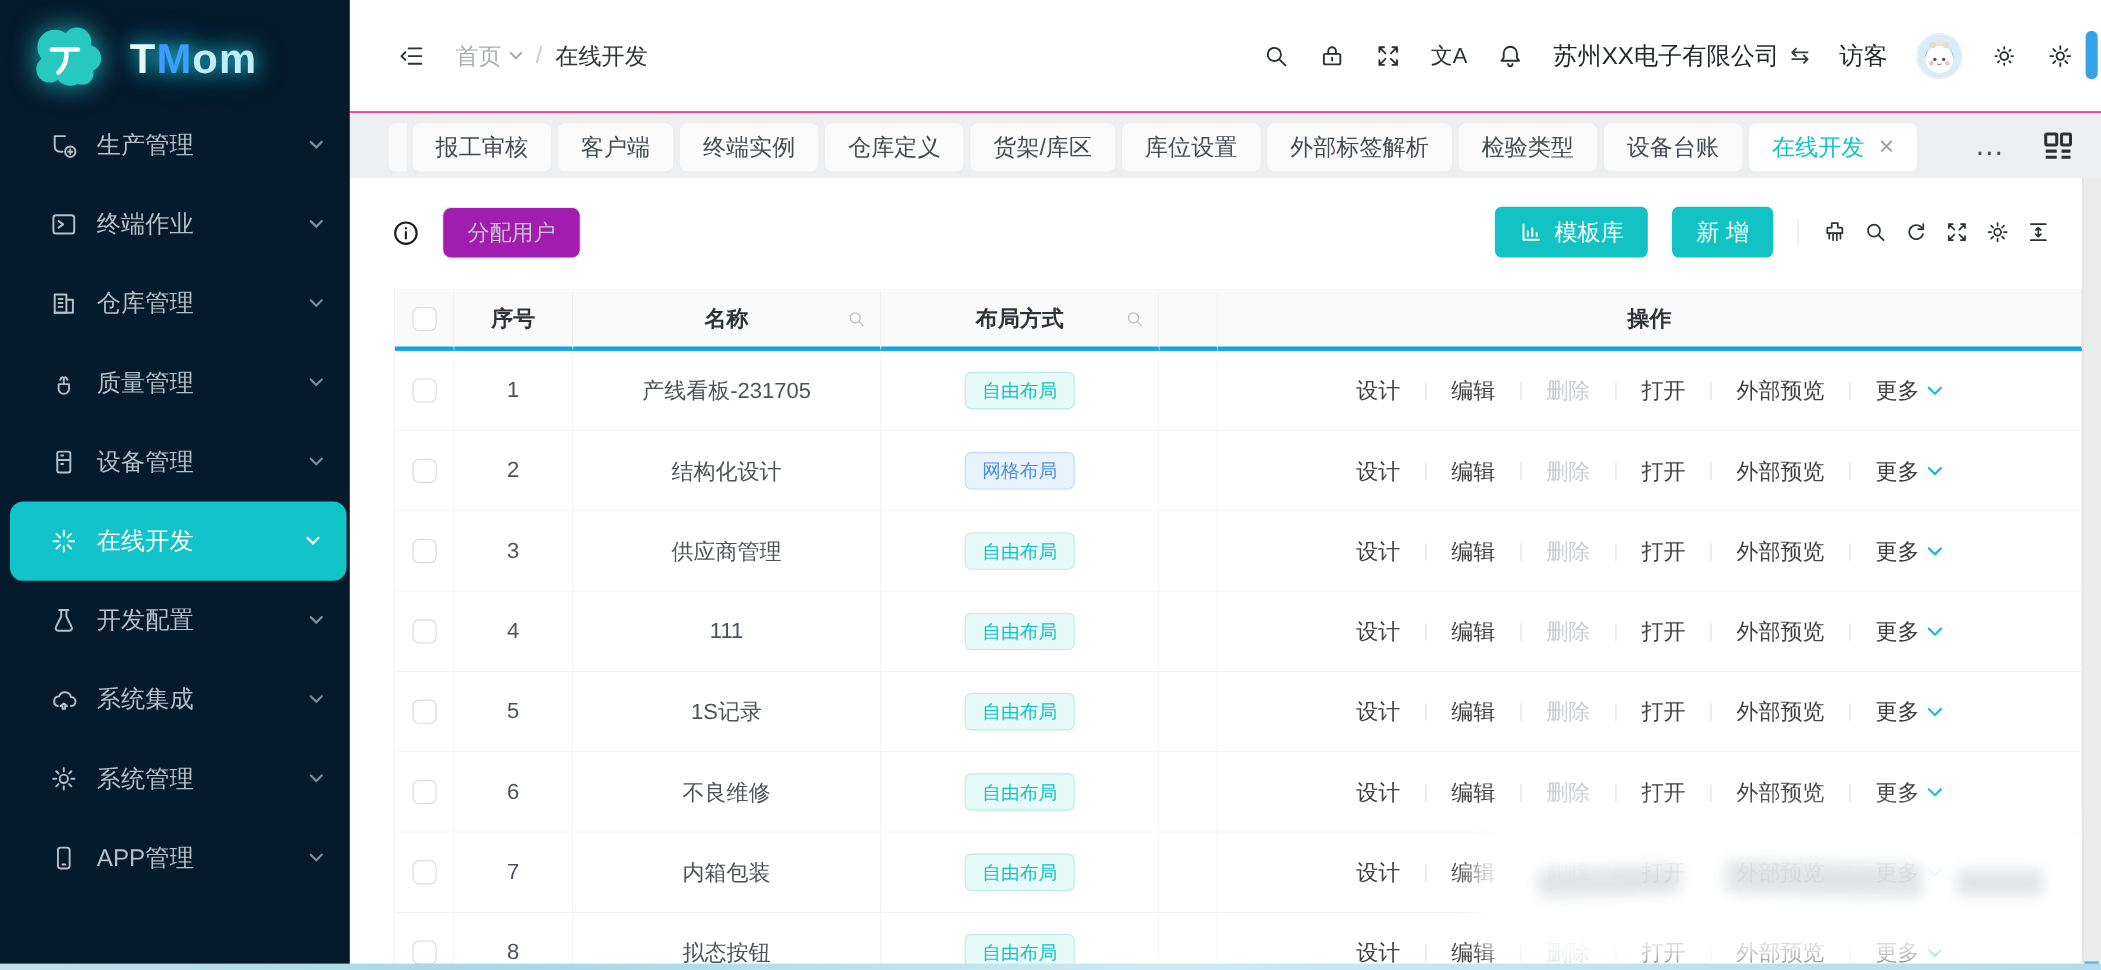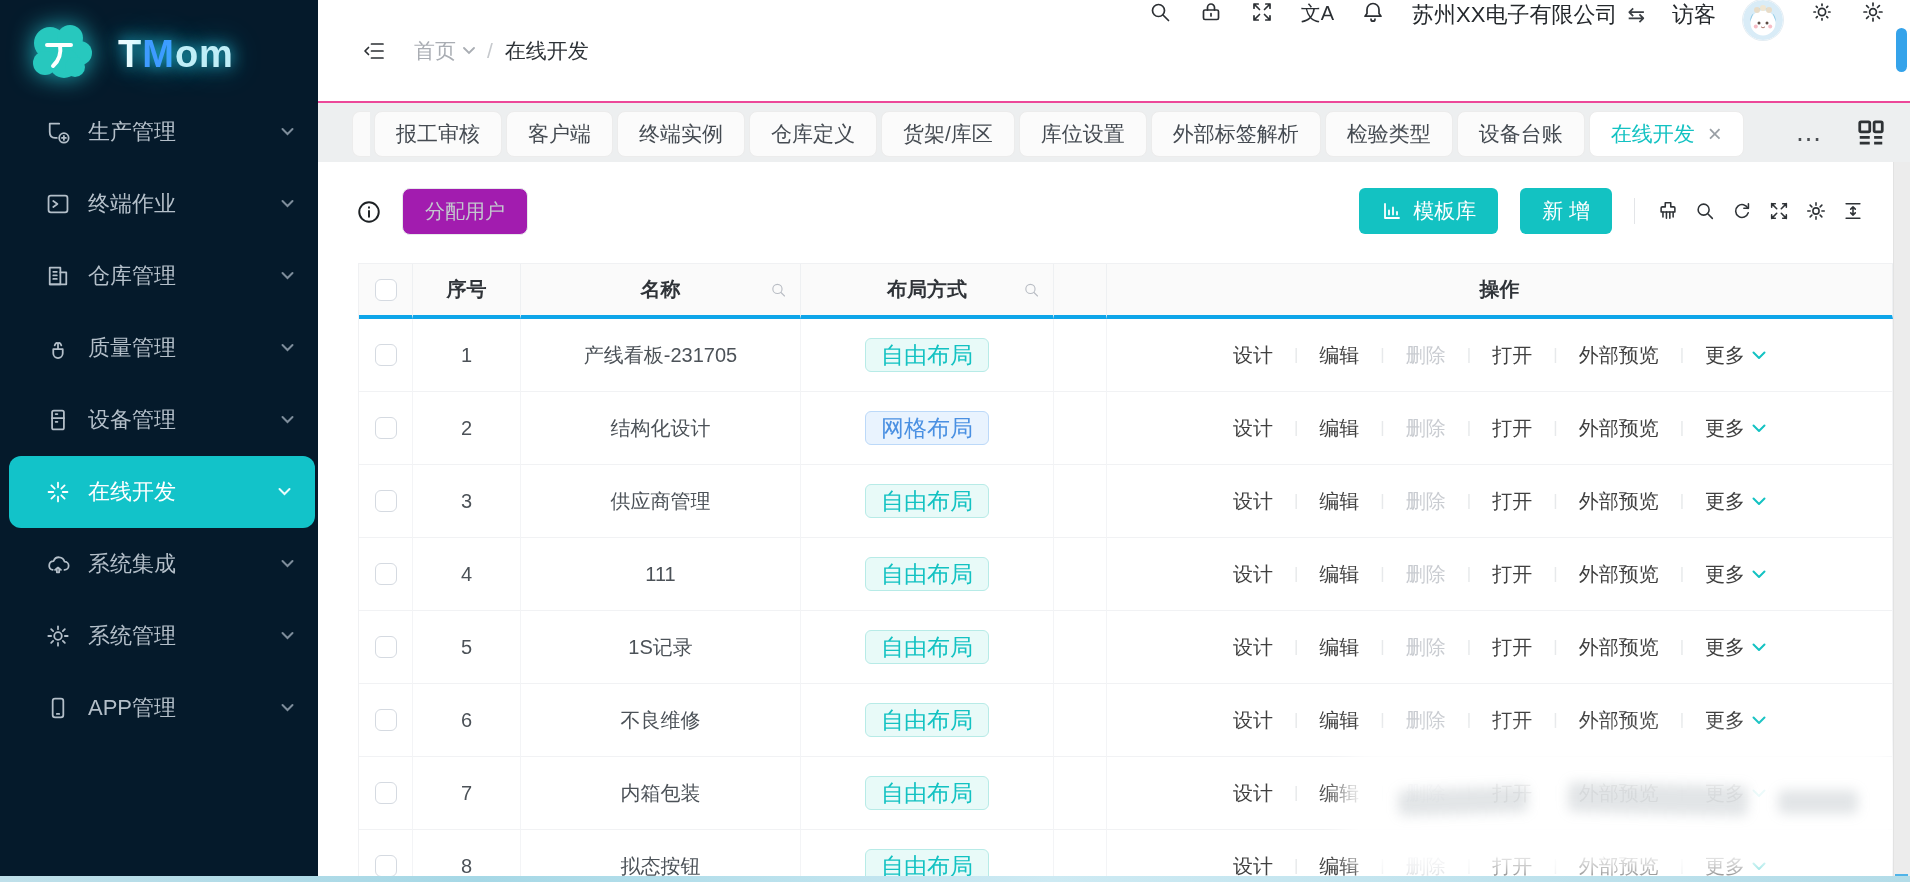--- a/index.html
+++ b/index.html
@@ -29,21 +29,21 @@
   .topbar { position:absolute; left:318px; top:0; right:0; height:103px; background:#fff;
     border-bottom:2px solid #ec4899; z-index:2; }
   .tb-left { position:absolute; left:44px; top:0; height:100%; display:flex; align-items:center; gap:28px; }
   .hicon { width:24px; height:24px; cursor:pointer; }
   .hicon svg { stroke:#2b2f33; fill:none; stroke-width:1.7; stroke-linecap:round; stroke-linejoin:round; }
   .breadcrumb { display:flex; align-items:center; font-size:21px; gap:12px; }
   .bc-home { color:#a9adb3; cursor:pointer; display:flex; align-items:center; gap:7px; }
   .bc-home svg { stroke:#a9adb3; fill:none; stroke-width:1.8; stroke-linecap:round; }
   .bc-sep { color:#c6c9cd; }
   .bc-current { color:#2e3338; }
-  .tb-right { position:absolute; right:25px; top:0; height:100%; display:flex; align-items:flex-start; gap:27px; }
+  .tb-right { position:absolute; right:25px; top:0; height:100%; display:flex; align-items:center; gap:27px; }
   .translate-glyph { font-size:20px; color:#2b2f33; cursor:pointer; white-space:nowrap; }
   .company { font-size:22px; color:#24282c; display:flex; align-items:center; gap:10px; cursor:pointer; }
   .swap-glyph { font-size:21px; color:#3a3f44; }
   .guest { font-size:22px; color:#24282c; }
   .avatar { width:40px; height:40px; border-radius:50%; overflow:hidden; cursor:pointer;
     box-shadow:0 0 0 1px #e4edf3; }
 
   
   .tabstrip { position:absolute; left:318px; top:103px; right:0; height:59px; background:#edeff0; z-index:2; }
   .tabs-row { position:absolute; left:34px; top:8px; height:46px; display:flex; gap:4px; align-items:stretch; }
@@ -77,21 +77,21 @@
     border-top:1px solid #f0f1f3; border-left:1px solid #f0f1f3; }
   .th { background:#fafafa; font-weight:bold; font-size:20px; color:#2f3338; display:flex;
     align-items:center; justify-content:center; border-right:1px solid #eef0f2;
     border-bottom:4px solid #0ea5e9; position:relative; }
   .th-search { position:absolute; right:13px; top:50%; transform:translateY(-50%); cursor:pointer; }
   .th-search svg { stroke:#b9bdc4; fill:none; stroke-width:1.6; stroke-linecap:round; }
   .td { display:flex; align-items:center; justify-content:center; border-right:1px solid #f3f4f6;
     border-bottom:1px solid #f1f2f4; font-size:20px; color:#4c5258; background:#fff; }
   .cb { width:22px; height:22px; border:1px solid #d5dae1; border-radius:6px; background:#fff; cursor:pointer; }
   .badge { height:34px; padding:0 15px; display:flex; align-items:center; border-radius:6px;
-    font-size:23px; color:#13c2c2; background:#e8faf8; border:1px solid #b7ebe7; }
+    font-size:17px; color:#13c2c2; background:#e8faf8; border:1px solid #b7ebe7; }
   .badge.grid { color:#4a90e2; background:#e9f3fe; border:1px solid #bcd9f9; }
   .act { color:#404040; cursor:pointer; display:flex; align-items:center; gap:7px; }
   .act.disabled { color:#c9ccd1; cursor:default; }
   .act svg { stroke:#13c2c2; fill:none; stroke-width:2; stroke-linecap:round; stroke-linejoin:round; }
   .sep { color:#e7e9eb; margin:0 21px; font-size:17px; }
   .sep::before { content:"|"; }
 
   
   .watermark { position:absolute; left:1358px; top:758px; width:530px; height:100px;
     background:rgba(255,255,255,.92); border-radius:28px; z-index:5;
@@ -210,20 +210,33 @@
       <span class="mi-label">在线开发</span>
       <span class="mi-chevron">
           <svg width="13" height="9" viewBox="0 0 13 9">
             <path d="M1.5 1.5l5 5 5-5"></path>
           </svg>
         </span>
     </div>
     <div class="menu-item">
       <span class="mi-icon">
         <svg width="26" height="26" viewBox="0 0 22 22">
+            <path d="M9 3v5l-4 8a2 2 0 0 0 1.8 3h8.4A2 2 0 0 0 17 16l-4-8V3M7.5 3h7"></path>
+          </svg>
+      </span>
+      <span class="mi-label">开发配置</span>
+      <span class="mi-chevron">
+          <svg width="13" height="9" viewBox="0 0 13 9">
+            <path d="M1.5 1.5l5 5 5-5"></path>
+          </svg>
+        </span>
+    </div>
+    <div class="menu-item">
+      <span class="mi-icon">
+        <svg width="26" height="26" viewBox="0 0 22 22">
             <path d="M6.5 16a3.8 3.8 0 0 1 .8-7.5A4.8 4.8 0 0 1 16.5 9a3.5 3.5 0 0 1 0 7"></path>
             <path d="M8.5 16l2.5-2 2.5 2M10 15.3V18h2v-2.7"></path>
           </svg>
       </span>
       <span class="mi-label">系统集成</span>
       <span class="mi-chevron">
           <svg width="13" height="9" viewBox="0 0 13 9">
             <path d="M1.5 1.5l5 5 5-5"></path>
           </svg>
         </span>

